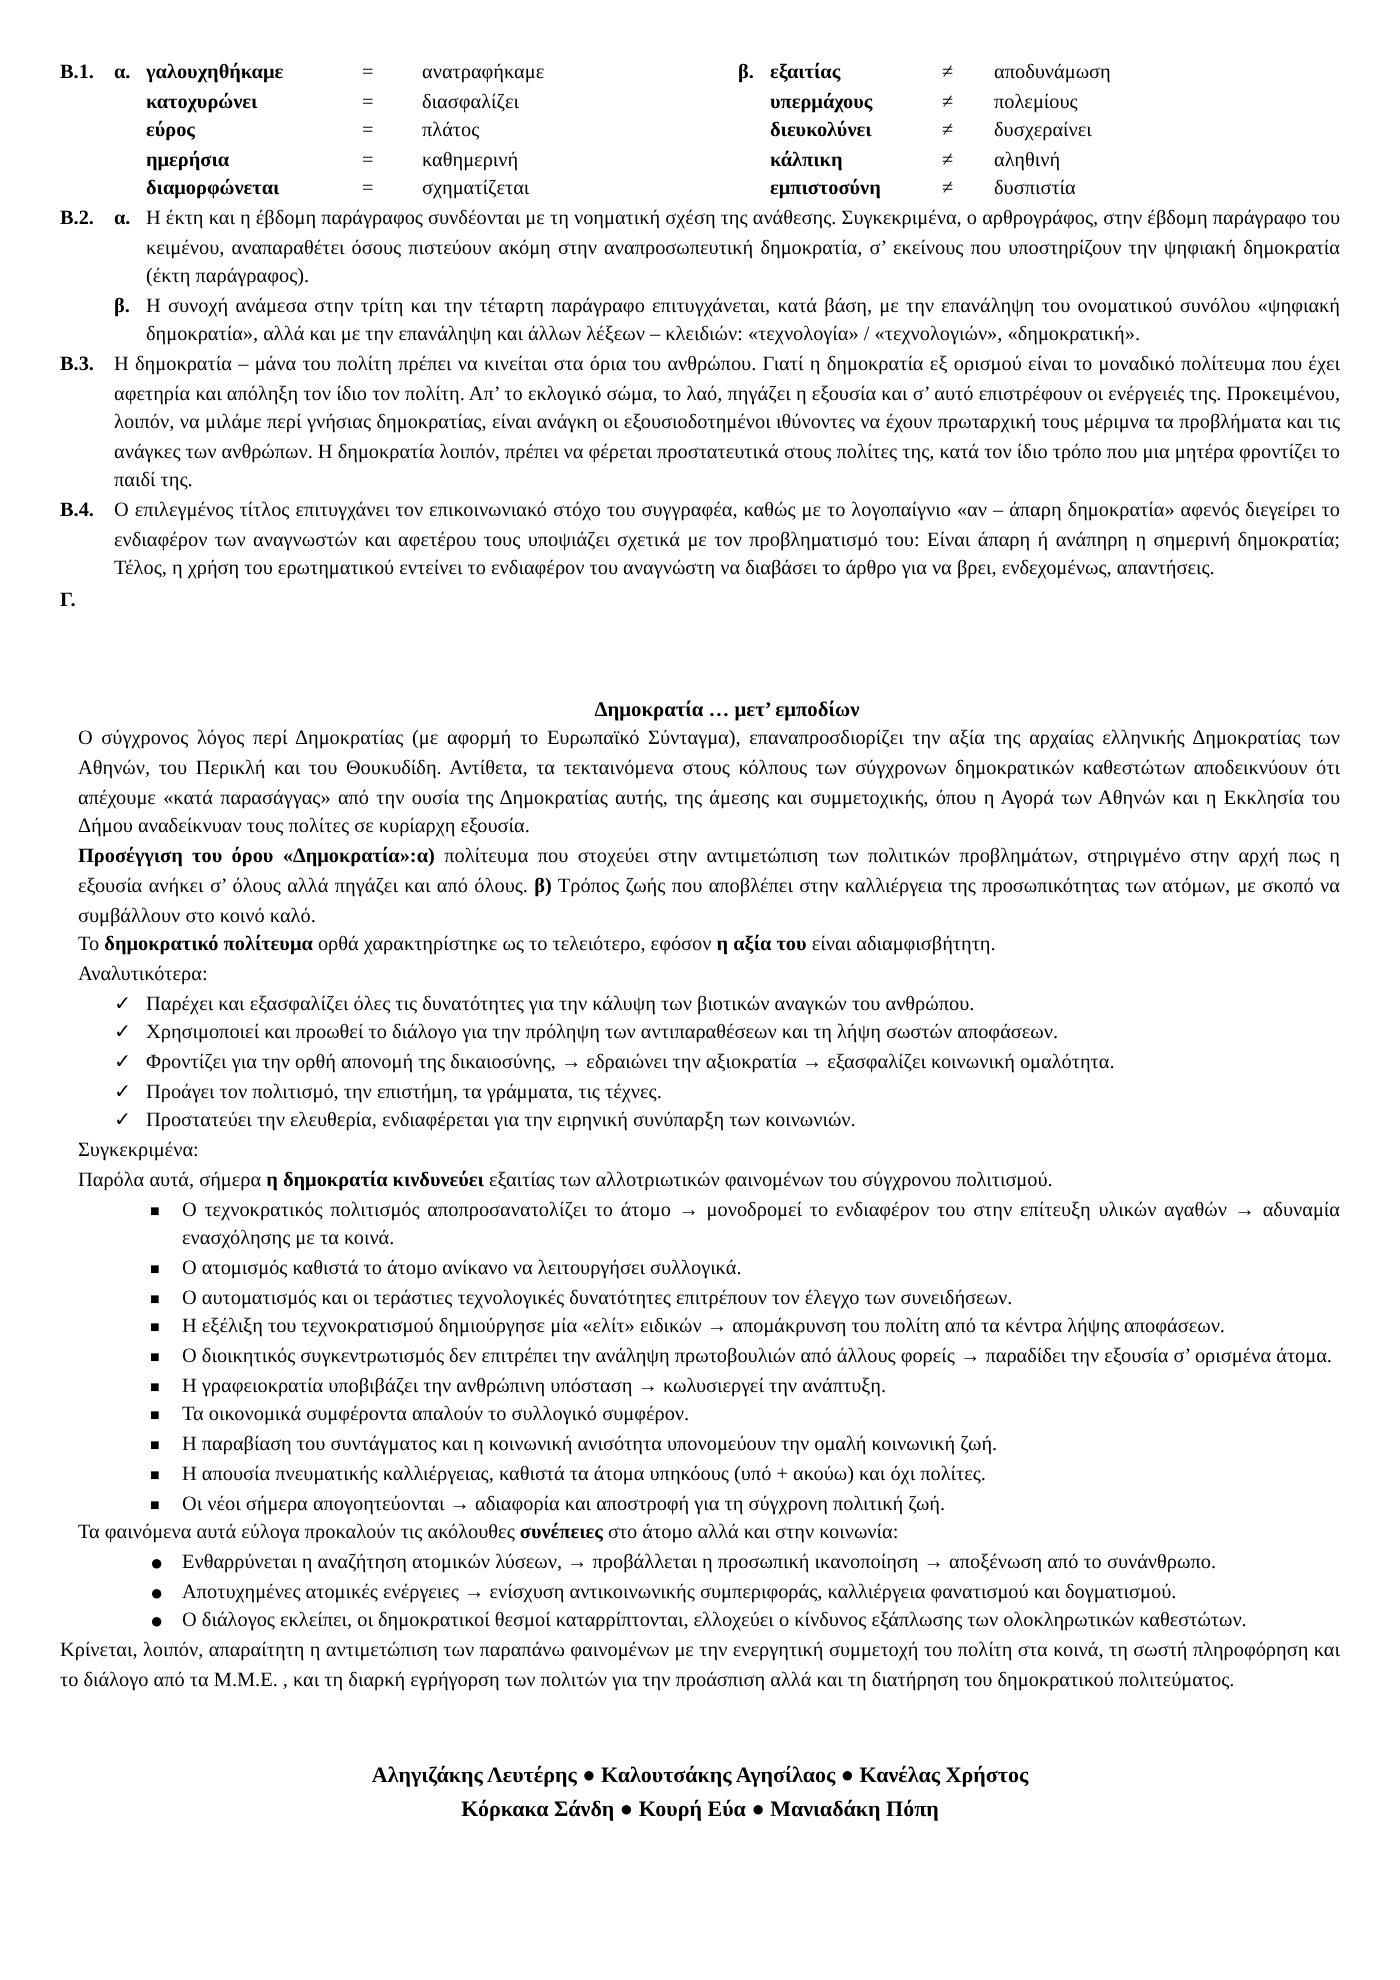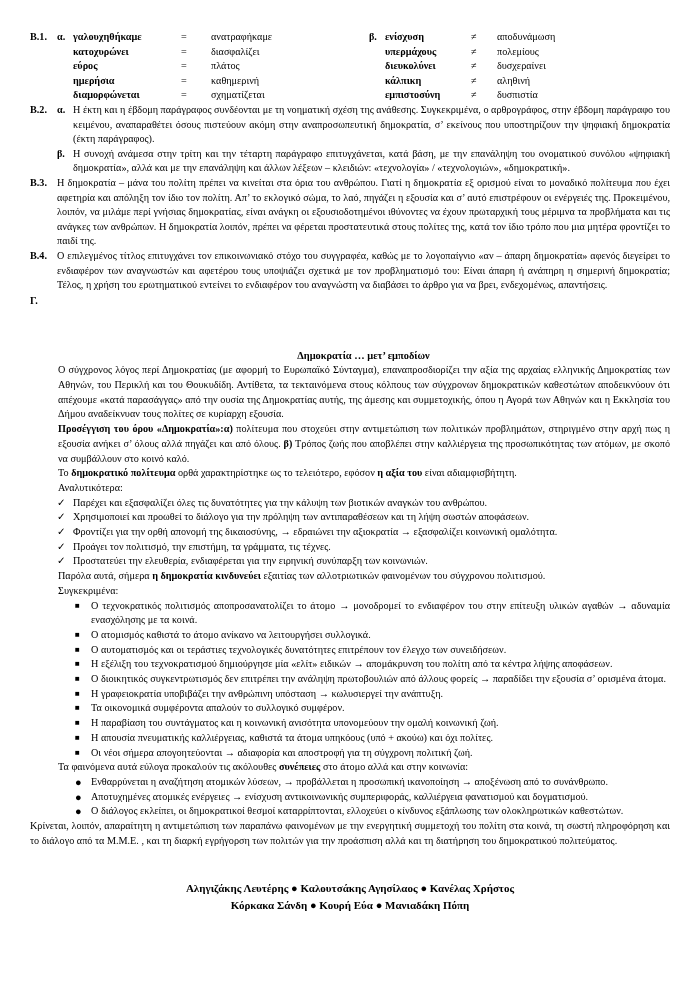--- a/index.html
+++ b/index.html
@@ -93,21 +93,21 @@
   .csection { margin-top: 1px; }
   .ctitle {
     text-align: center;
     font-weight: bold;
     font-size: 10.4px;
     line-height: 15px;
     margin-left: 27px;
     margin-top: 40px;
   }
   .cpara {
-    margin-left: 28px;
+    margin-left: 9px;
     text-align: justify;
     font-size: 10.2px;
     line-height: 14.7px;
     text-indent: 0;
   }
   .bold { font-weight: bold; }
 
   
   .listwrap { margin-left: 27px; }
   .li {
@@ -188,21 +188,21 @@
               <span class="op">=</span>
               <span class="w2">σχηματίζεται</span>
             </div>
           </div>
         </div>
 
         <div class="b1col right">
           <div class="sublabel">β.</div>
           <div class="pairs">
             <div class="pair">
-              <span class="w1">ενίσχυση</span>
+              <span class="w1">εξαιτίας</span>
               <span class="op">≠</span>
               <span class="w2">αποδυνάμωση</span>
             </div>
             <div class="pair">
               <span class="w1">υπερμάχους</span>
               <span class="op">≠</span>
               <span class="w2">πολεμίους</span>
             </div>
             <div class="pair">
               <span class="w1">διευκολύνει</span>
@@ -279,25 +279,25 @@
         <div class="li">
           <span class="mk">✓</span>
           <span class="tx">Προάγει τον πολιτισμό, την επιστήμη, τα γράμματα, τις τέχνες.</span>
         </div>
         <div class="li">
           <span class="mk">✓</span>
           <span class="tx">Προστατεύει την ελευθερία, ενδιαφέρεται για την ειρηνική συνύπαρξη των κοινωνιών.</span>
         </div>
       </div>
 
+      <div class="cpara">Συγκεκριμένα:</div>
+
       <div class="cpara">
         <span>Παρόλα αυτά, σήμερα </span><span class="bold">η δημοκρατία κινδυνεύει</span><span> εξαιτίας των αλλοτριωτικών φαινομένων του σύγχρονου πολιτισμού.</span>
       </div>
-
-      <div class="cpara">Συγκεκριμένα:</div>
 
       <div class="listwrap sq">
         <div class="li sq">
           <span class="mk">■</span>
           <span class="tx">Ο τεχνοκρατικός πολιτισμός αποπροσανατολίζει το άτομο → μονοδρομεί το ενδιαφέρον του στην επίτευξη υλικών αγαθών → αδυναμία ενασχόλησης με τα κοινά.</span>
         </div>
         <div class="li sq">
           <span class="mk">■</span>
           <span class="tx">Ο ατομισμός καθιστά το άτομο ανίκανο να λειτουργήσει συλλογικά.</span>
         </div>

